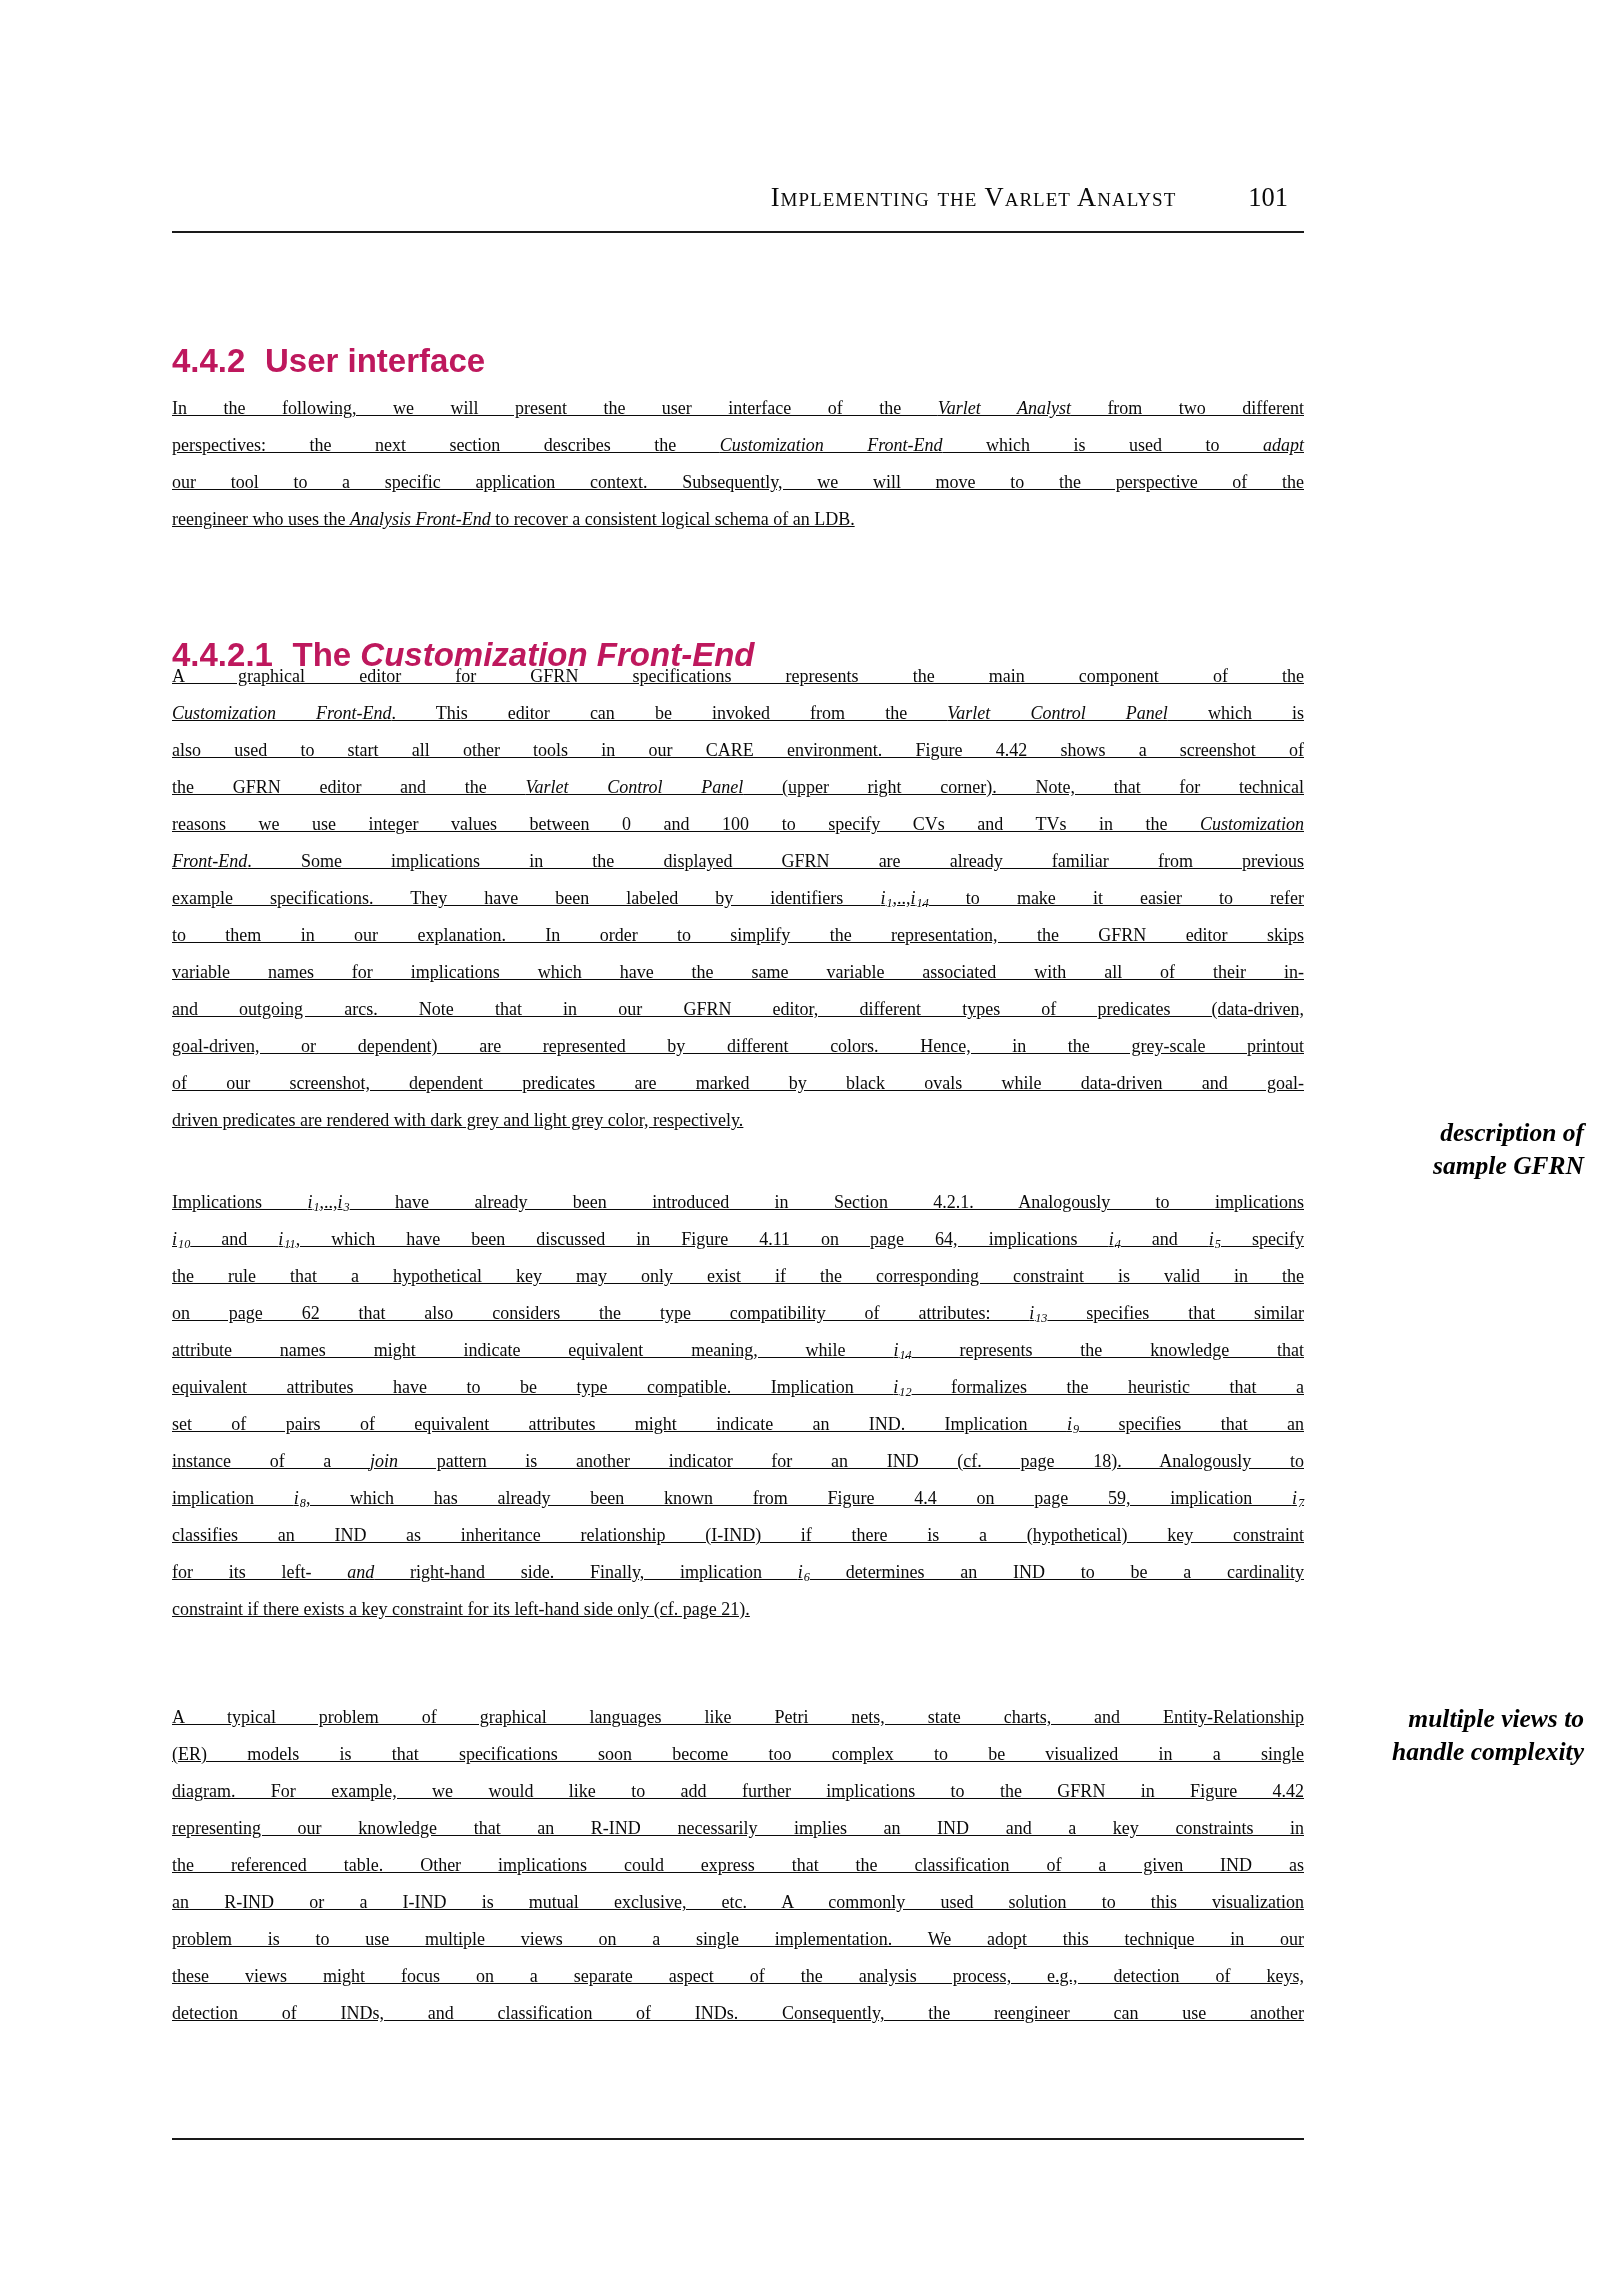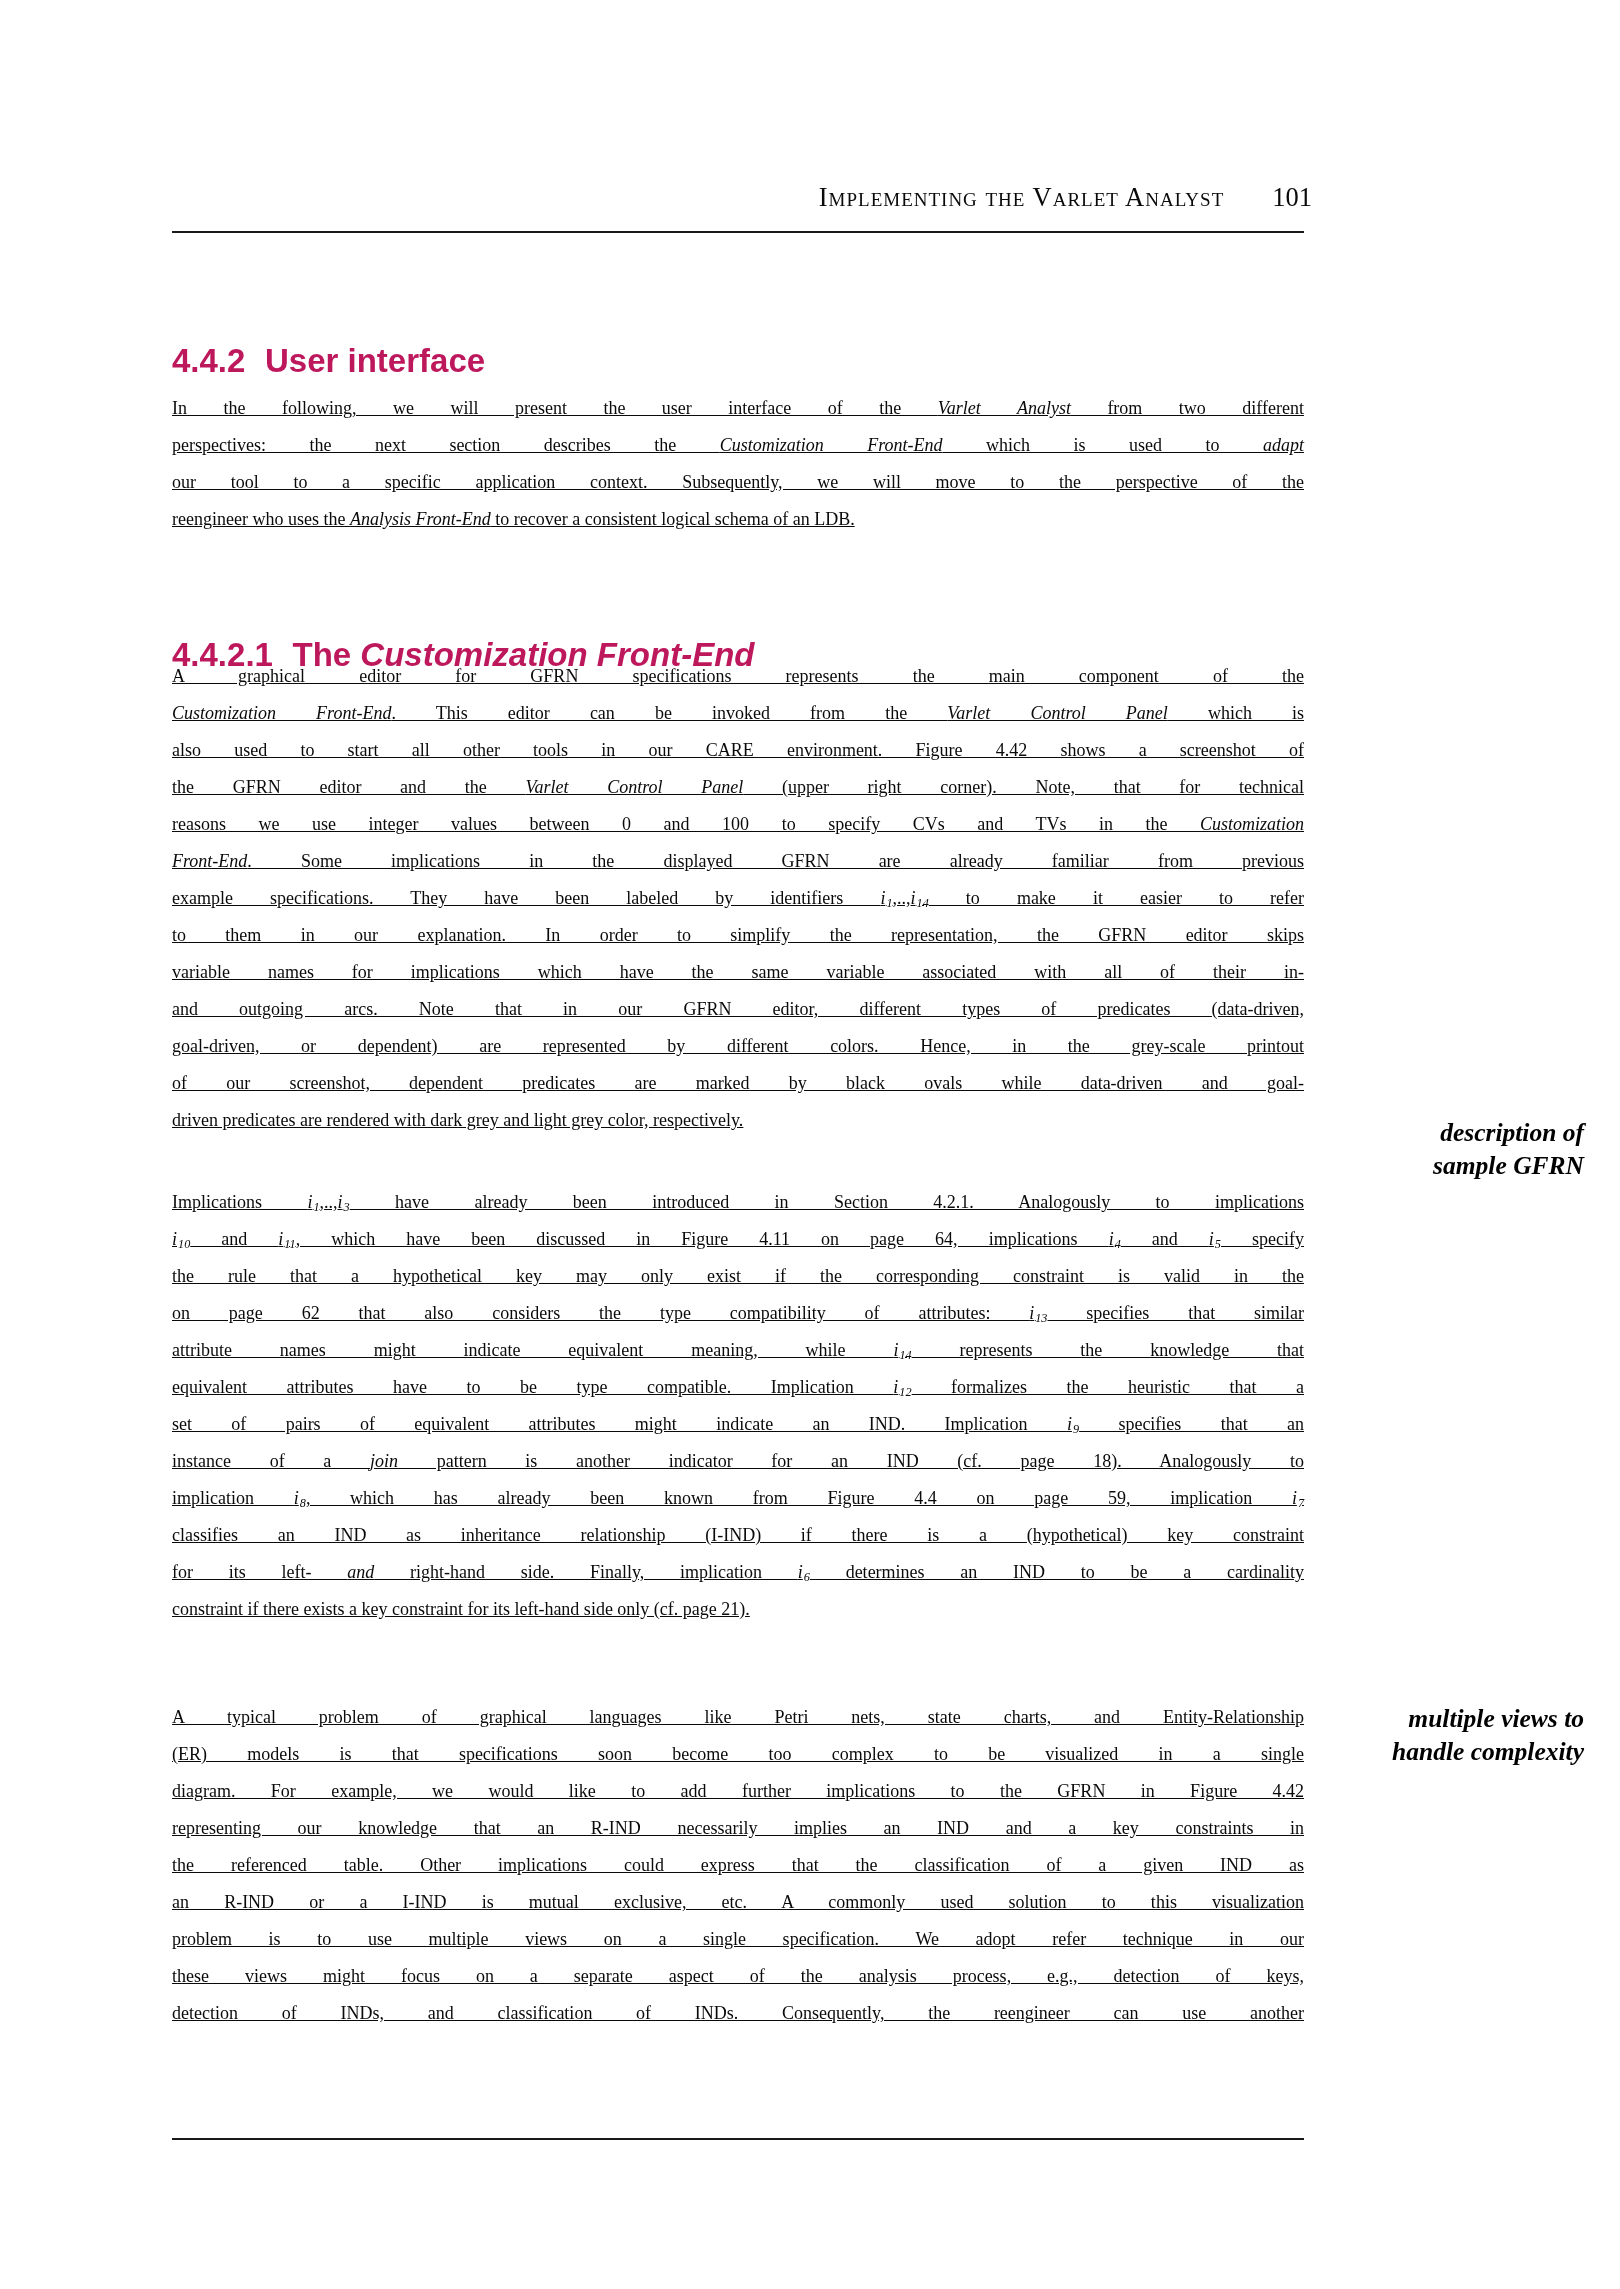--- a/index.html
+++ b/index.html
@@ -6,22 +6,22 @@
   .page{
     position:relative;
     width:1620px;height:2290px;
     background:#ffffff;
     font-family:"Liberation Serif", serif;
     color:#0a0a0a;
     overflow:hidden;
   }
   
   .running-head{
-    position:absolute;left:180px;top:182px;width:1132px;
-    display:flex;justify-content:flex-end;align-items:baseline;gap:48px;
+    position:absolute;left:156px;top:182px;width:1132px;
+    display:flex;justify-content:flex-end;align-items:baseline;gap:72px;
     font-size:26.5px;line-height:31px;
     font-variant:small-caps;letter-spacing:1px;
   }
   .running-head .pagenum{font-variant:normal;letter-spacing:0;}
   .rule{position:absolute;left:172px;width:1132px;height:2px;background:#1a1a1a;}
   .rule.head{top:231px;}
   .rule.foot{top:2138px;}
   
   .h-sub{
     position:absolute;left:172px;
@@ -126,21 +126,21 @@
     <div>sample GFRN</div>
   </div>
 
   <div class="para" id="para-4">
       <div class="pline"><span>A typical problem of graphical languages like Petri nets, state charts, and Entity-Relationship</span></div>
       <div class="pline"><span>(ER) models is that specifications soon become too complex to be visualized in a single</span></div>
       <div class="pline"><span>diagram. For example, we would like to add further implications to the GFRN in Figure 4.42</span></div>
       <div class="pline"><span>representing our knowledge that an R-IND necessarily implies an IND and a key constraints in</span></div>
       <div class="pline"><span>the referenced table. Other implications could express that the classification of a given IND as</span></div>
       <div class="pline"><span>an R-IND or a I-IND is mutual exclusive, etc. A commonly used solution to this visualization</span></div>
-      <div class="pline"><span>problem is to use multiple views on a single specification. We adopt refer technique in our</span></div>
+      <div class="pline"><span>problem is to use multiple views on a single implementation. We adopt this technique in our</span></div>
       <div class="pline"><span>these views might focus on a separate aspect of the analysis process, e.g., detection of keys,</span></div>
       <div class="pline"><span>detection of INDs, and classification of INDs. Consequently, the reengineer can use another</span></div>
     </div>
 
   <div class="margin-note" id="margin-note-2">
     <div>multiple views to</div>
     <div>handle complexity</div>
   </div>
 
   <div class="rule foot"></div>

